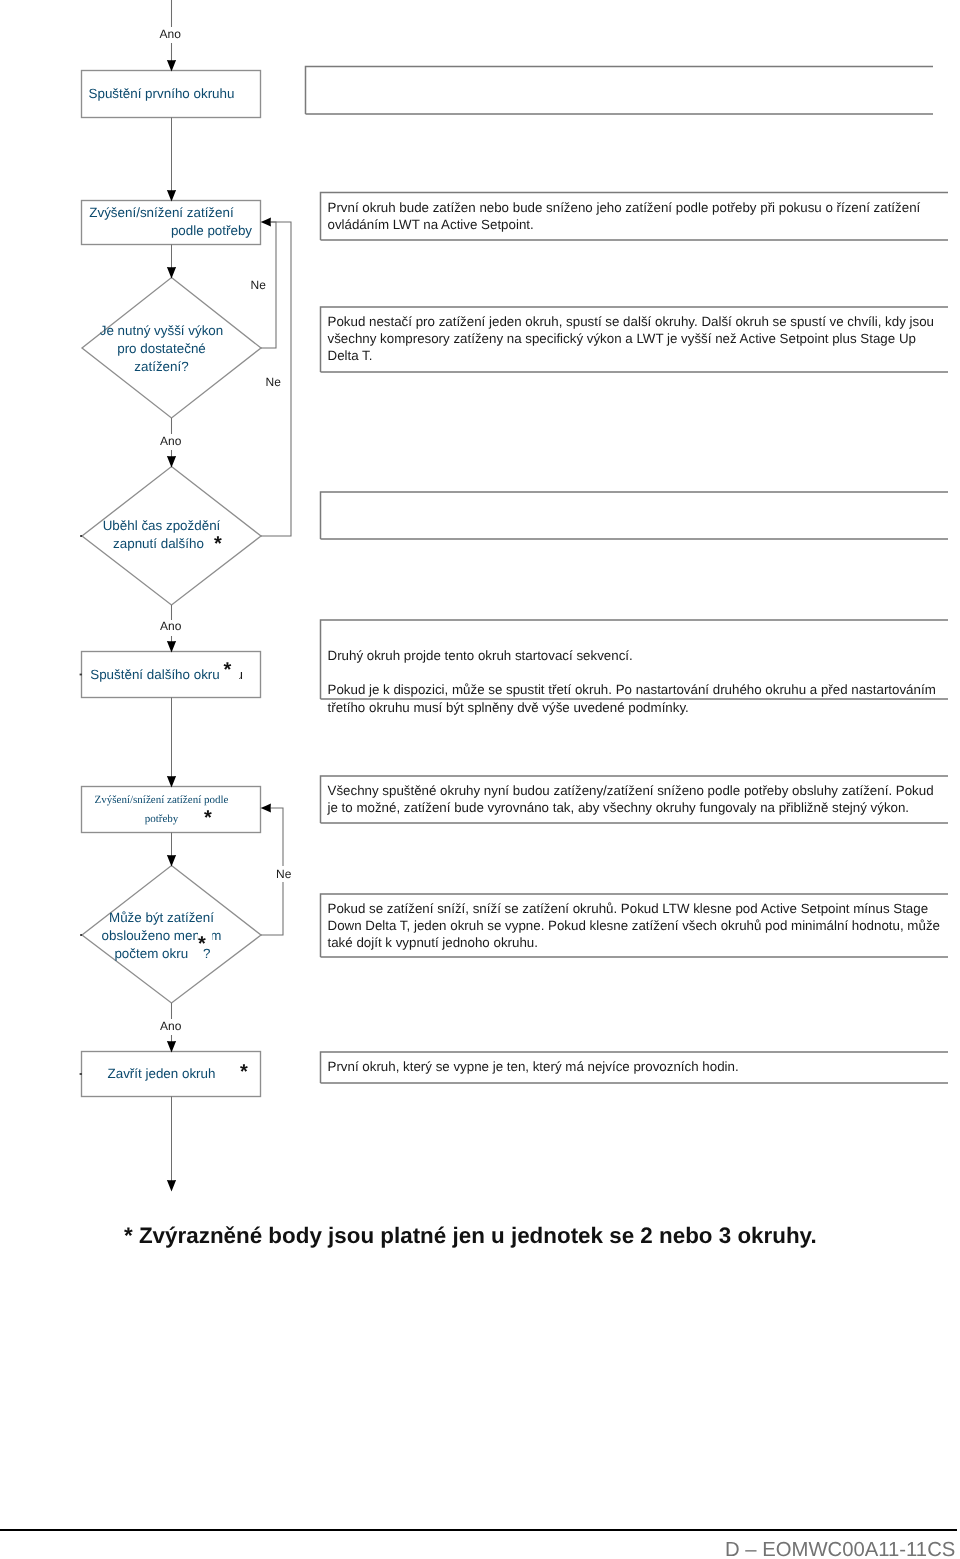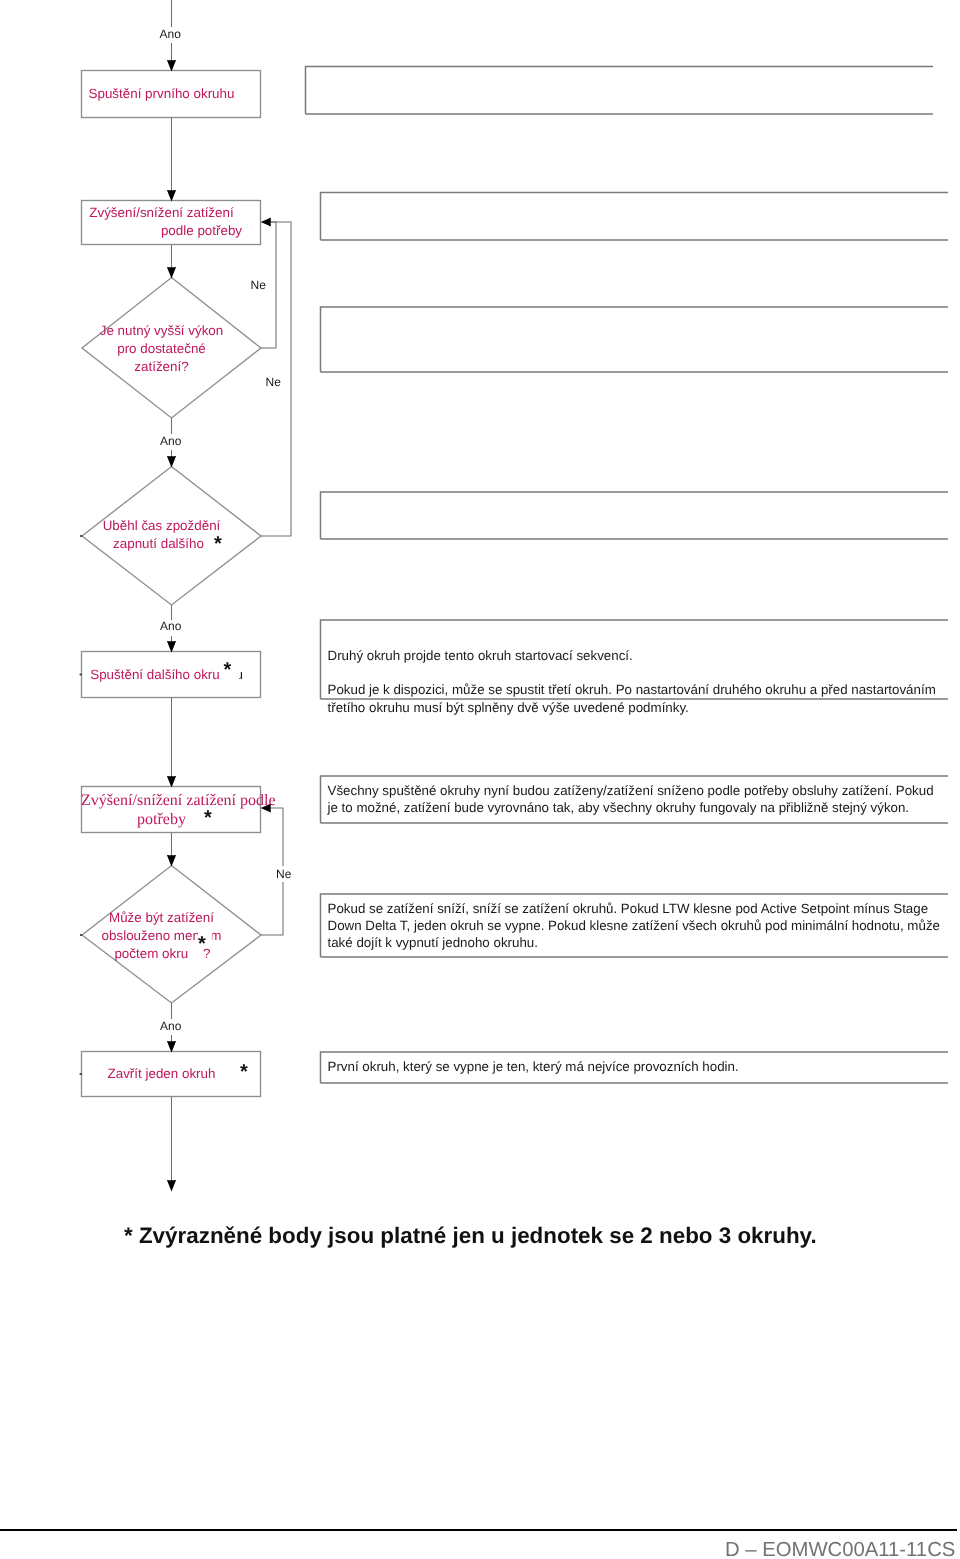--- a/index.html
+++ b/index.html
@@ -1,22 +1,22 @@
 <!DOCTYPE html>
 <html><head>
 <meta charset="utf-8">
 <title>Flowchart</title>
 <style>
   html,body{margin:0;padding:0;background:#fff;}
   body{width:960px;height:1559px;font-family:"Liberation Sans",sans-serif;overflow:hidden;-webkit-font-smoothing:antialiased;text-rendering:geometricPrecision;}
   #page{position:relative;width:960px;height:1559px;background:#fff;}
   svg#chart{position:absolute;left:0;top:0;width:960px;height:1559px;}
   .nl{position:absolute;width:161px;text-align:center;font-size:13.4px;line-height:13.4px;
-      color:#be185d;font-family:"Liberation Sans",sans-serif;white-space:nowrap;}
-  .nl.serif{font-family:"Liberation Serif",serif;font-size:16px;line-height:13.7px;}
+      color:#0c4a6e;font-family:"Liberation Sans",sans-serif;white-space:nowrap;}
+  .nl.serif{font-family:"Liberation Serif",serif;font-size:11px;line-height:13.7px;}
   .starabs{position:absolute;font-weight:bold;font-size:20px;line-height:20px;color:#111;
            font-family:"Liberation Sans",sans-serif;z-index:3;}
   .mask{position:absolute;background:#fff;z-index:2;}
   .clip-u{position:absolute;font-size:13.4px;line-height:13.4px;color:#1a1a1a;
           font-family:"Liberation Sans",sans-serif;white-space:nowrap;overflow:hidden;
           width:5px;height:10px;z-index:3;}
   .clip-u span{position:relative;left:-3px;top:-1px;display:inline-block;}
   .qmark{position:relative;left:15px;}
   .edge-label{position:absolute;font-size:12px;line-height:13.9px;color:#1a1a1a;white-space:nowrap;}
   .note{position:absolute;font-size:13.33px;line-height:17.2px;color:#1a1a1a;white-space:pre-line;}
@@ -94,21 +94,21 @@
       <path d="M320.5,957 V894 H948 M320.5,957 H948"></path>
       <path d="M320.5,1083 V1052 H948 M320.5,1083 H948"></path>
     </g>
 
     <line x1="0" y1="1530" x2="957" y2="1530" stroke="#000000" stroke-width="1.8"></line>
   </svg>
 
   <div class="nl" style="left:81px;top:86.5px;">Spuštění prvního okruhu</div>
 
   <div class="nl" style="left:81px;top:205.5px;">Zvýšení/snížení zatížení</div>
-  <div class="nl" style="left:81px;top:223.5px;padding-left:40px;">podle potřeby</div>
+  <div class="nl" style="left:91px;top:223.5px;padding-left:40px;">podle potřeby</div>
 
   <div class="nl" style="left:81px;top:323.5px;">Je nutný vyšší výkon</div>
   <div class="nl" style="left:81px;top:341.5px;">pro dostatečné</div>
   <div class="nl" style="left:81px;top:359.5px;">zatížení?</div>
 
   <div class="nl" style="left:81px;top:518.5px;">Uběhl čas zpoždění</div>
   <div class="nl" style="left:78px;top:536.5px;">zapnutí dalšího</div>
   <div class="starabs" style="left:214px;top:533.5px;">*</div>
 
   <div class="nl" style="left:74.5px;top:667.5px;">Spuštění dalšího okru</div>
@@ -130,20 +130,25 @@
   <div class="starabs" style="left:240px;top:1062px;">*</div>
 
   <div class="edge-label" style="left:159.5px;top:27.5px;">Ano</div>
   <div class="edge-label" style="left:250.5px;top:279px;">Ne</div>
   <div class="edge-label" style="left:265.5px;top:375.5px;">Ne</div>
   <div class="edge-label" style="left:160px;top:434.5px;">Ano</div>
   <div class="edge-label" style="left:160px;top:620px;">Ano</div>
   <div class="edge-label" style="left:276px;top:867.5px;">Ne</div>
   <div class="edge-label" style="left:160px;top:1019.5px;">Ano</div>
 
+  <div class="note" style="left:327.5px;top:199px;width:630px;">První okruh bude zatížen nebo bude sníženo jeho zatížení podle potřeby při pokusu o řízení zatížení
+ovládáním LWT na Active Setpoint.</div>
+  <div class="note" style="left:327.5px;top:313px;width:630px;">Pokud nestačí pro zatížení jeden okruh, spustí se další okruhy. Další okruh se spustí ve chvíli, kdy jsou
+všechny kompresory zatíženy na specifický výkon a LWT je vyšší než Active Setpoint plus Stage Up
+Delta T.</div>
   <div class="note" style="left:327.5px;top:627px;width:630px;margin-top:20px;">Druhý okruh projde tento okruh startovací sekvencí.
 
 Pokud je k dispozici, může se spustit třetí okruh. Po nastartování druhého okruhu a před nastartováním
 třetího okruhu musí být splněny dvě výše uvedené podmínky.</div>
   <div class="note" style="left:327.5px;top:782px;width:630px;">Všechny spuštěné okruhy nyní budou zatíženy/zatížení sníženo podle potřeby obsluhy zatížení. Pokud
 je to možné, zatížení bude vyrovnáno tak, aby všechny okruhy fungovaly na přibližně stejný výkon.</div>
   <div class="note" style="left:327.5px;top:900px;width:630px;">Pokud se zatížení sníží, sníží se zatížení okruhů. Pokud LTW klesne pod Active Setpoint mínus Stage
 Down Delta T, jeden okruh se vypne. Pokud klesne zatížení všech okruhů pod minimální hodnotu, může
 také dojít k vypnutí jednoho okruhu.</div>
   <div class="note" style="left:327.5px;top:1058px;width:630px;">První okruh, který se vypne je ten, který má nejvíce provozních hodin.</div>

